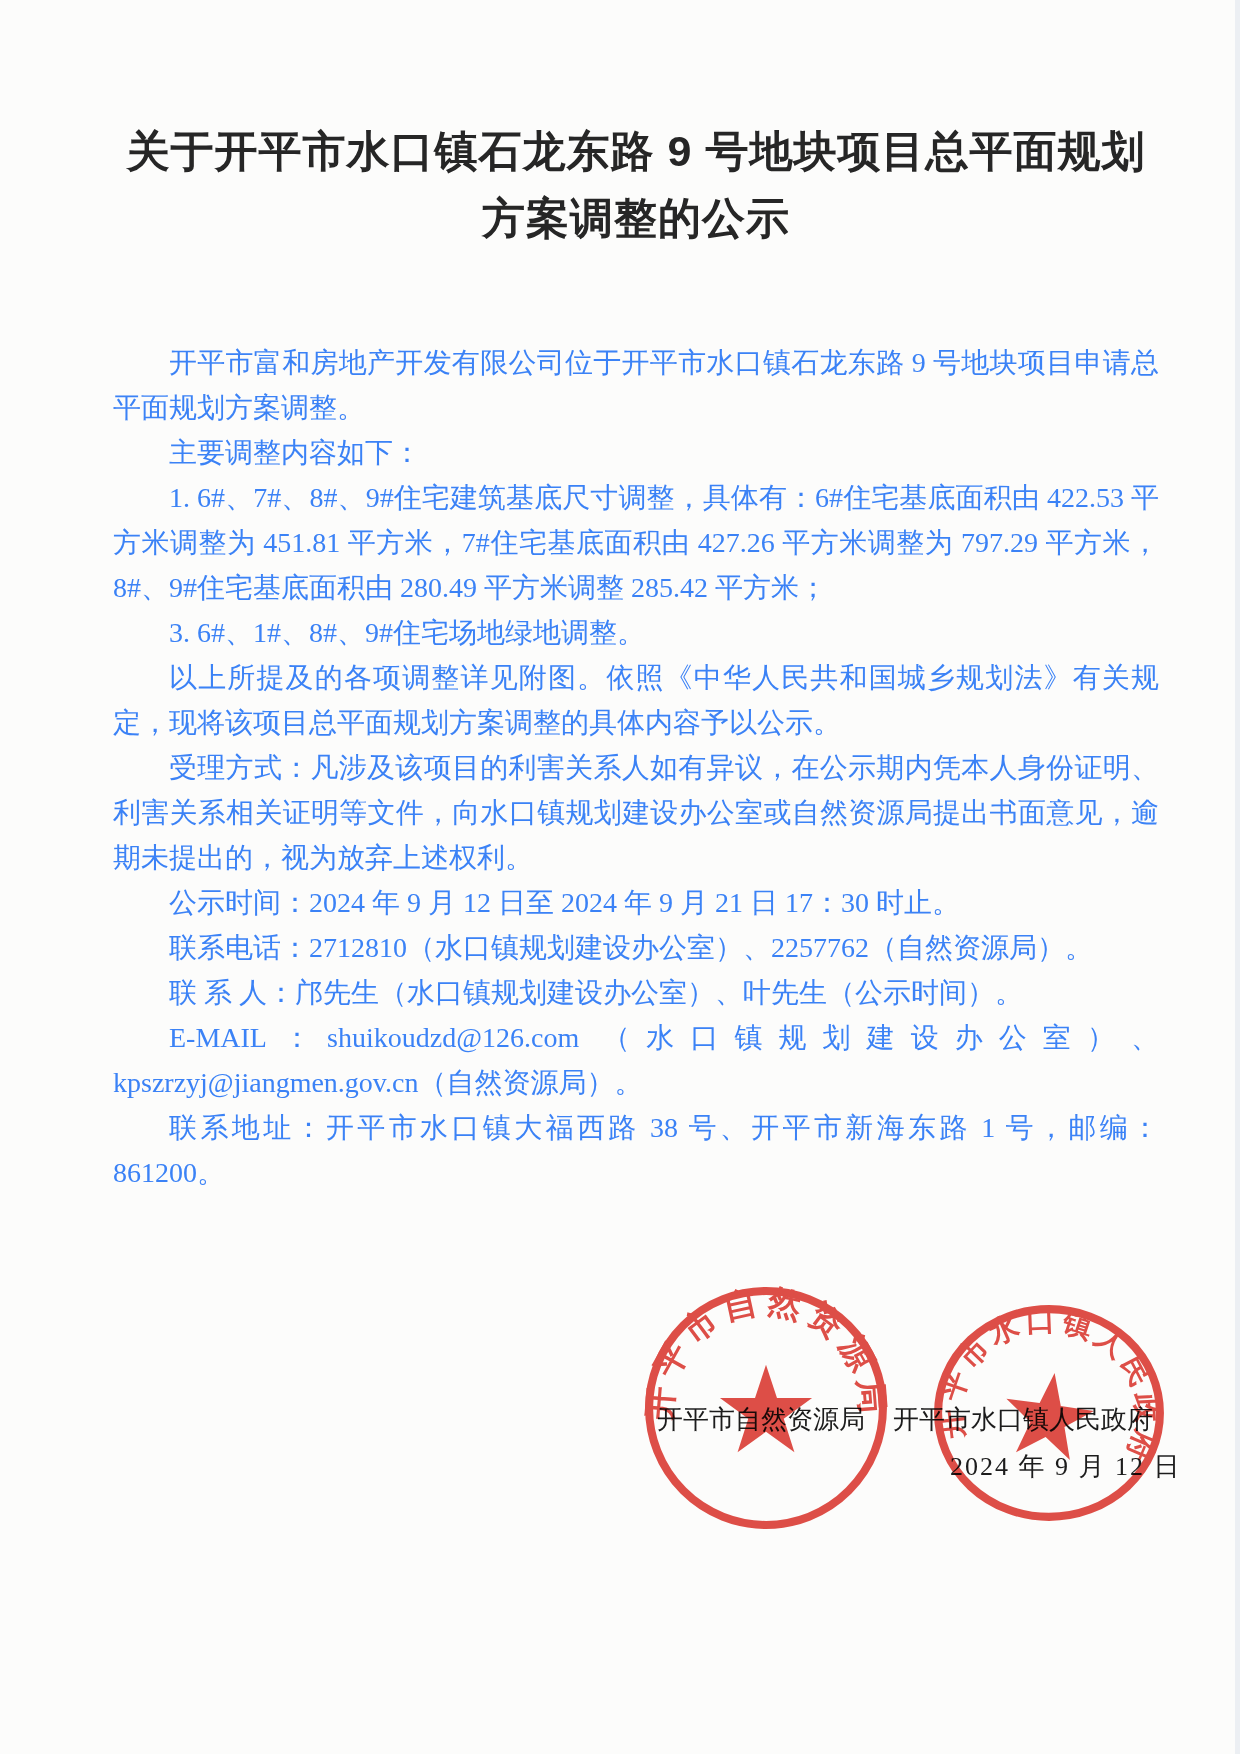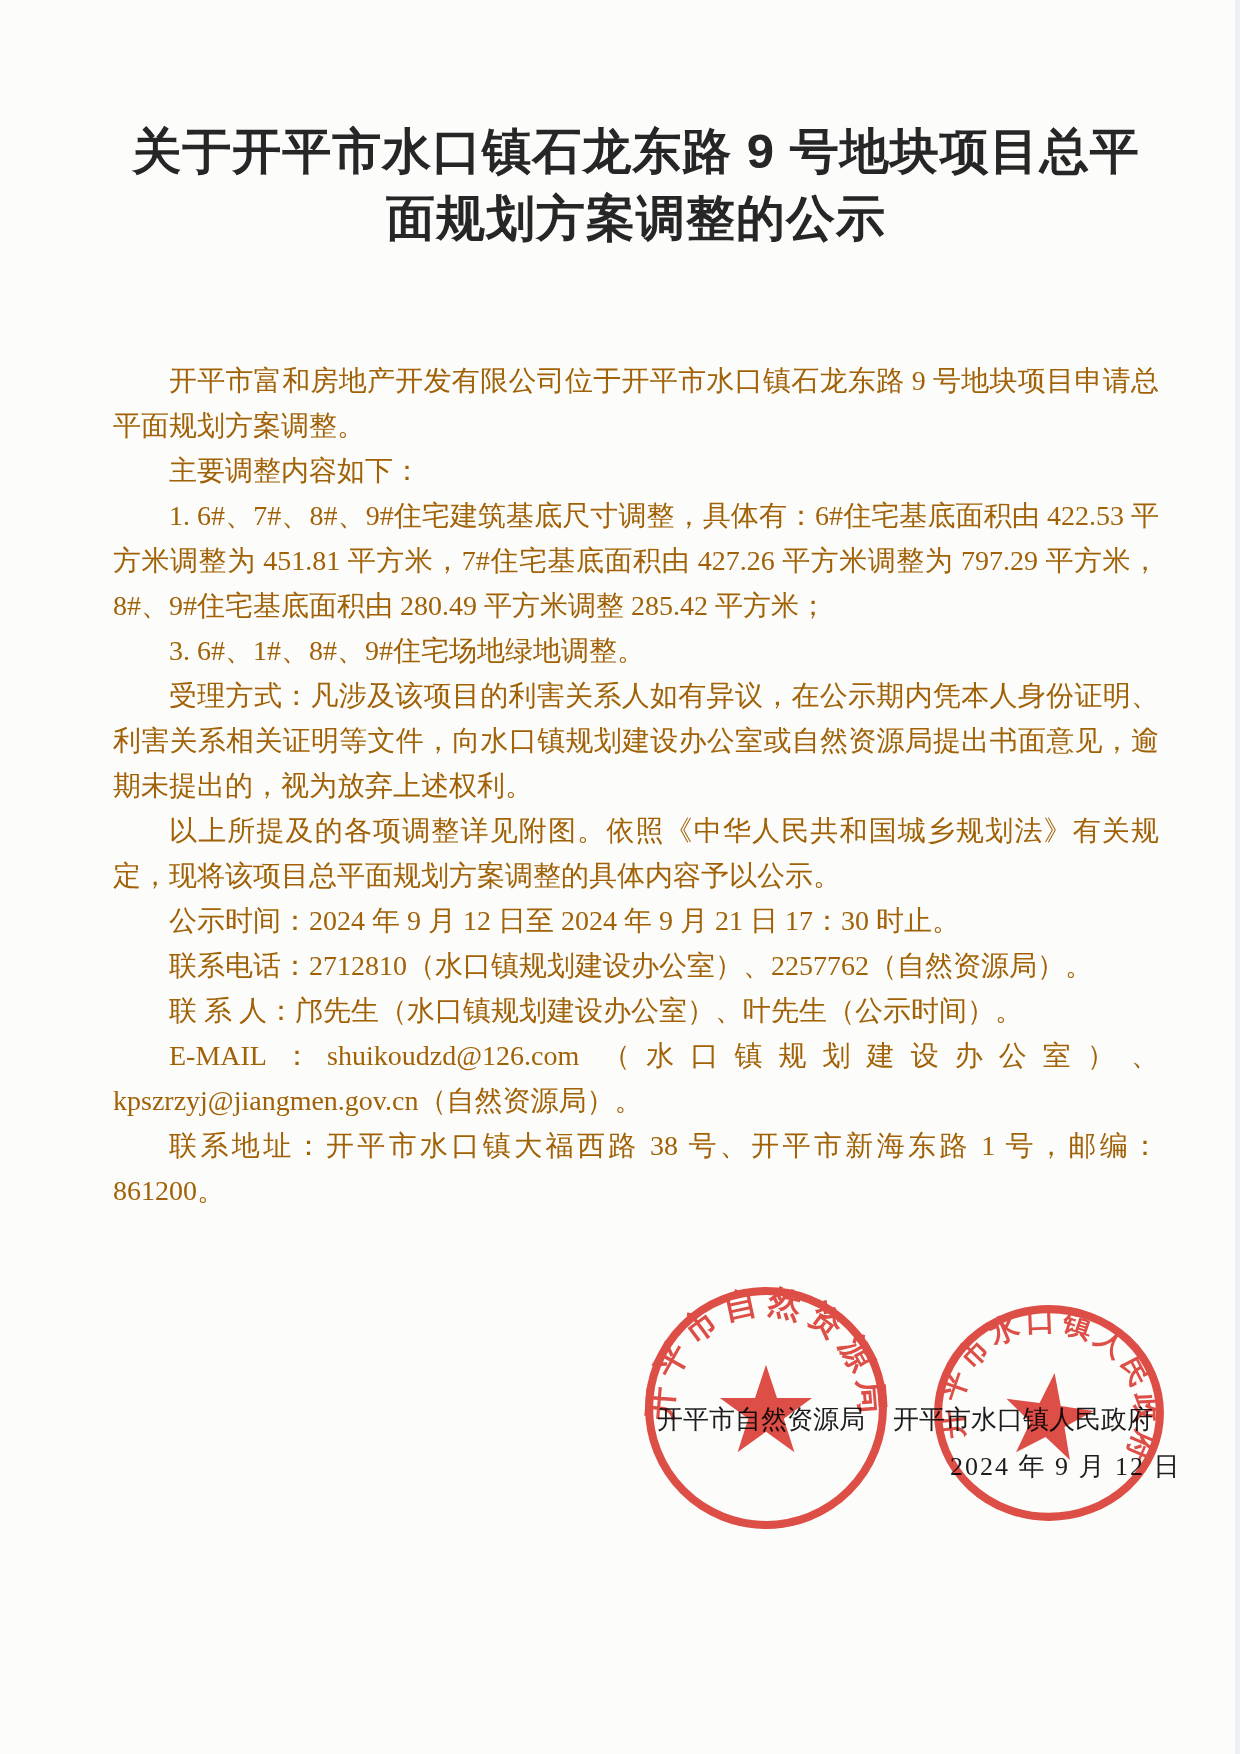--- a/index.html
+++ b/index.html
@@ -18,32 +18,32 @@
   .edge-tint {
     position:absolute; right:0; top:0; width:5px; height:100%;
     background:#dfe4ec; opacity:.55;
   }
   .doc-title {
     position:absolute;
     top:118px; left:112px; width:1048px;
     text-align:center;
     font-family:"Liberation Sans","DejaVu Sans",sans-serif;
     font-weight:bold;
-    font-size:49px;
+    font-size:43px;
     line-height:67px;
     letter-spacing:1px;
     color:#262626;
   }
   .doc-body {
     position:absolute;
-    top:358px; left:113px; width:1046px;
+    top:340px; left:113px; width:1046px;
     font-size:28px;
     line-height:45px;
     text-align:justify;
-    color:#a16207;
+    color:#3b82f6;
   }
   .doc-body p { margin:0; text-indent:2em; }
   .signature {
     position:absolute;
     font-size:26px;
     color:#1c1c1c;
     white-space:nowrap;
   }
   .sig-org-left  { top:1402px; left:657px; }
   .sig-org-right { top:1402px; left:893px; }
@@ -62,22 +62,22 @@
 <div class="page">
   <div class="edge-tint"></div>
 
   <div class="doc-title">关于开平市水口镇石龙东路 9 号地块项目总平面规划方案调整的公示</div>
 
   <div class="doc-body">
     <p>开平市富和房地产开发有限公司位于开平市水口镇石龙东路 9 号地块项目申请总平面规划方案调整。</p>
     <p>主要调整内容如下：</p>
     <p>1. 6#、7#、8#、9#住宅建筑基底尺寸调整，具体有：6#住宅基底面积由 422.53 平方米调整为 451.81 平方米，7#住宅基底面积由 427.26 平方米调整为 797.29 平方米，8#、9#住宅基底面积由 280.49 平方米调整 285.42 平方米；</p>
     <p>3. 6#、1#、8#、9#住宅场地绿地调整。</p>
+    <p>以上所提及的各项调整详见附图。依照《中华人民共和国城乡规划法》有关规定，现将该项目总平面规划方案调整的具体内容予以公示。</p>
     <p>受理方式：凡涉及该项目的利害关系人如有异议，在公示期内凭本人身份证明、利害关系相关证明等文件，向水口镇规划建设办公室或自然资源局提出书面意见，逾期未提出的，视为放弃上述权利。</p>
-    <p>以上所提及的各项调整详见附图。依照《中华人民共和国城乡规划法》有关规定，现将该项目总平面规划方案调整的具体内容予以公示。</p>
     <p>公示时间：2024 年 9 月 12 日至 2024 年 9 月 21 日 17：30 时止。</p>
     <p>联系电话：2712810（水口镇规划建设办公室）、2257762（自然资源局）。</p>
     <p>联 系 人：邝先生（水口镇规划建设办公室）、叶先生（公示时间）。</p>
     <p>E-MAIL：shuikoudzd@126.com （水口镇规划建设办公室）、kpszrzyj@jiangmen.gov.cn（自然资源局）。</p>
     <p>联系地址：开平市水口镇大福西路 38 号、开平市新海东路 1 号，邮编：861200。</p>
   </div>
 
   <div class="signature sig-org-left">开平市自然资源局</div>
   <div class="signature sig-org-right">开平市水口镇人民政府</div>
   <div class="signature sig-date">2024 年 9 月 12 日</div>

